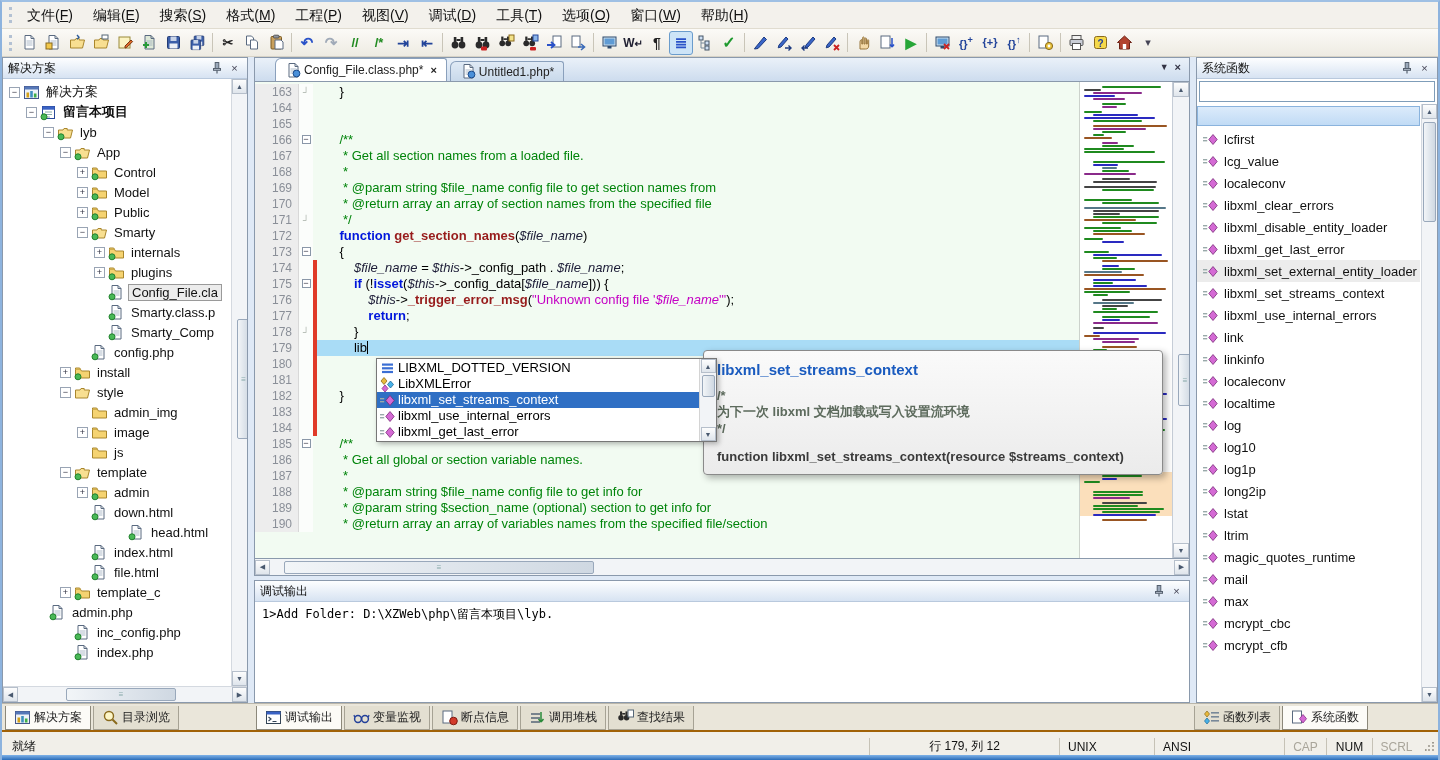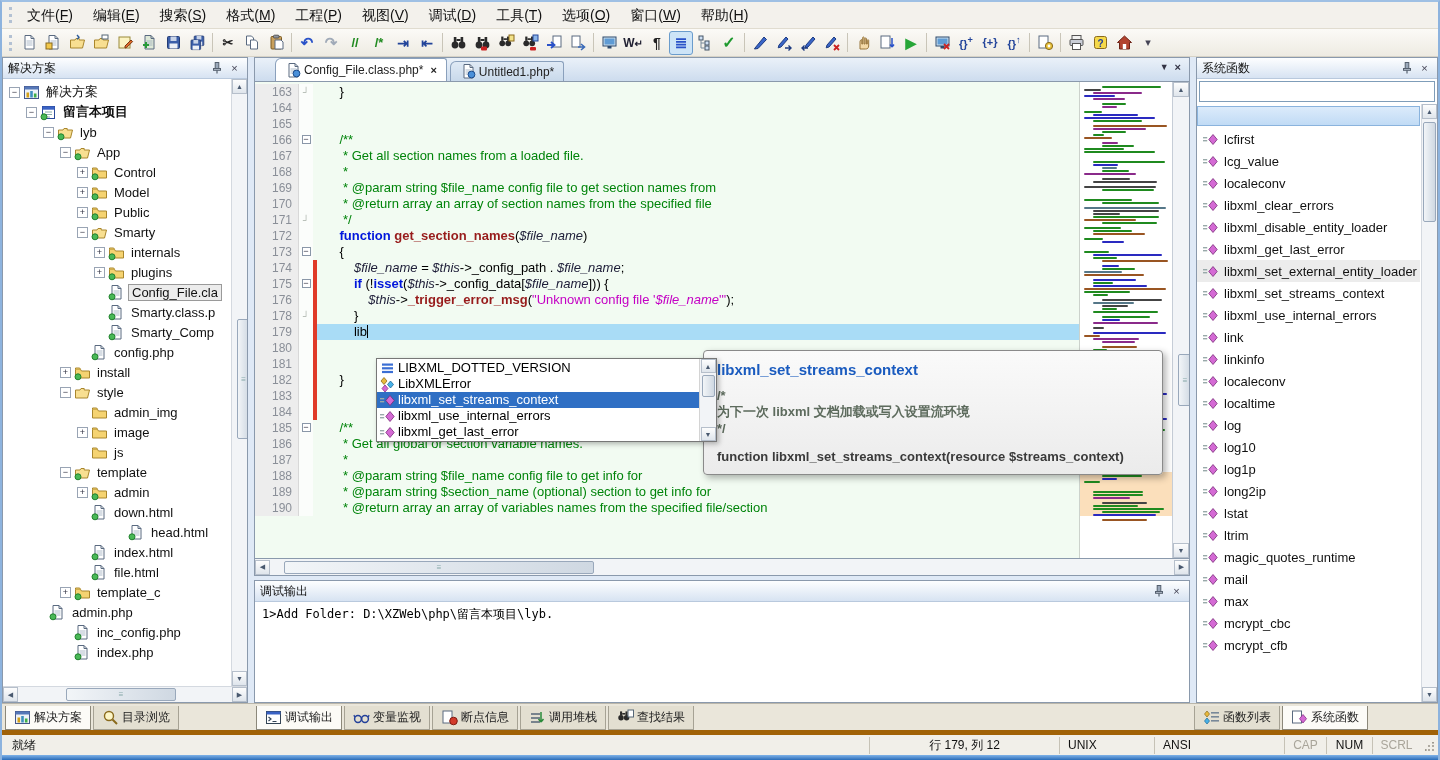--- a/index.html
+++ b/index.html
@@ -90,21 +90,21 @@
 .frow.hov{background:#ececec}
 
 .bottomtabs{height:27px;display:flex;align-items:stretch;background:#eae6da;border-top:1px solid #bab6aa;padding-top:2px;flex:none}
 .btgroup{display:flex;align-items:stretch}
 .bt-left{width:252px;padding-left:3px;flex:none}
 .bt-mid{flex:1;padding-left:2px}
 .bt-right{width:248px;flex:none;padding-left:4px}
 .btab{display:flex;align-items:center;gap:4px;padding:0 8px;font-size:12px;border:1px solid #a6a294;border-top:none;background:#e3dfd1;margin-right:2px;color:#222}
 .btab.active{background:#fcfbf7;border-color:#8c887a;font-weight:normal}
 
-.statusbar{height:25px;display:flex;align-items:center;background:#f1efe9;border-top:5px solid #a16207;font-size:12px;color:#111;flex:none}
+.statusbar{height:25px;display:flex;align-items:flex-end;background:#f1efe9;border-top:2px solid #a16207;font-size:12px;color:#111;flex:none}
 .sready{padding-left:10px;flex:1}
 .scell{border-left:1px solid #c6c2b6;height:17px;display:flex;align-items:center;justify-content:center;padding:0 8px}
 .dim{color:#a9a59a}
 .sgrip{width:18px;height:100%;display:flex;align-items:flex-end;justify-content:flex-end;padding:3px}
 .bottomframe{height:5px;background:linear-gradient(#7fb2e8,#2a6cb8);flex:none}
 svg{display:block}
 </style>
 </head>
 <body>
 
@@ -869,20 +869,26 @@
               <span class="lnum">175</span>
               <span class="fold"><span class="fbox">−</span></span>
               <span class="chg on"></span>
               <span class="ctext"><span class="pl">        </span><span class="kw">if</span><span class="pl"> (!</span><span class="kw">isset</span><span class="pl">(</span><span class="var">$this</span><span class="pl">-&gt;_config_data[</span><span class="var">$file_name</span><span class="pl">])) {</span></span>
             </div>
             <div class="crow">
               <span class="lnum">176</span>
               <span class="fold"></span>
               <span class="chg on"></span>
               <span class="ctext"><span class="pl">            </span><span class="var">$this</span><span class="pl">-&gt;</span><span class="fn">_trigger_error_msg</span><span class="pl">(</span><span class="str">"Unknown config file '</span><span class="strv">$file_name</span><span class="str">'"</span><span class="pl">);</span></span>
+            </div>
+            <div class="crow">
+              <span class="lnum">177</span>
+              <span class="fold"></span>
+              <span class="chg on"></span>
+              <span class="ctext"><span class="pl">            </span><span class="kw">return</span><span class="pl">;</span></span>
             </div>
             <div class="crow">
               <span class="lnum">178</span>
               <span class="fold">┘</span>
               <span class="chg on"></span>
               <span class="ctext"><span class="pl">        }</span></span>
             </div>
             <div class="crow cur">
               <span class="lnum">179</span>
               <span class="fold"></span>

